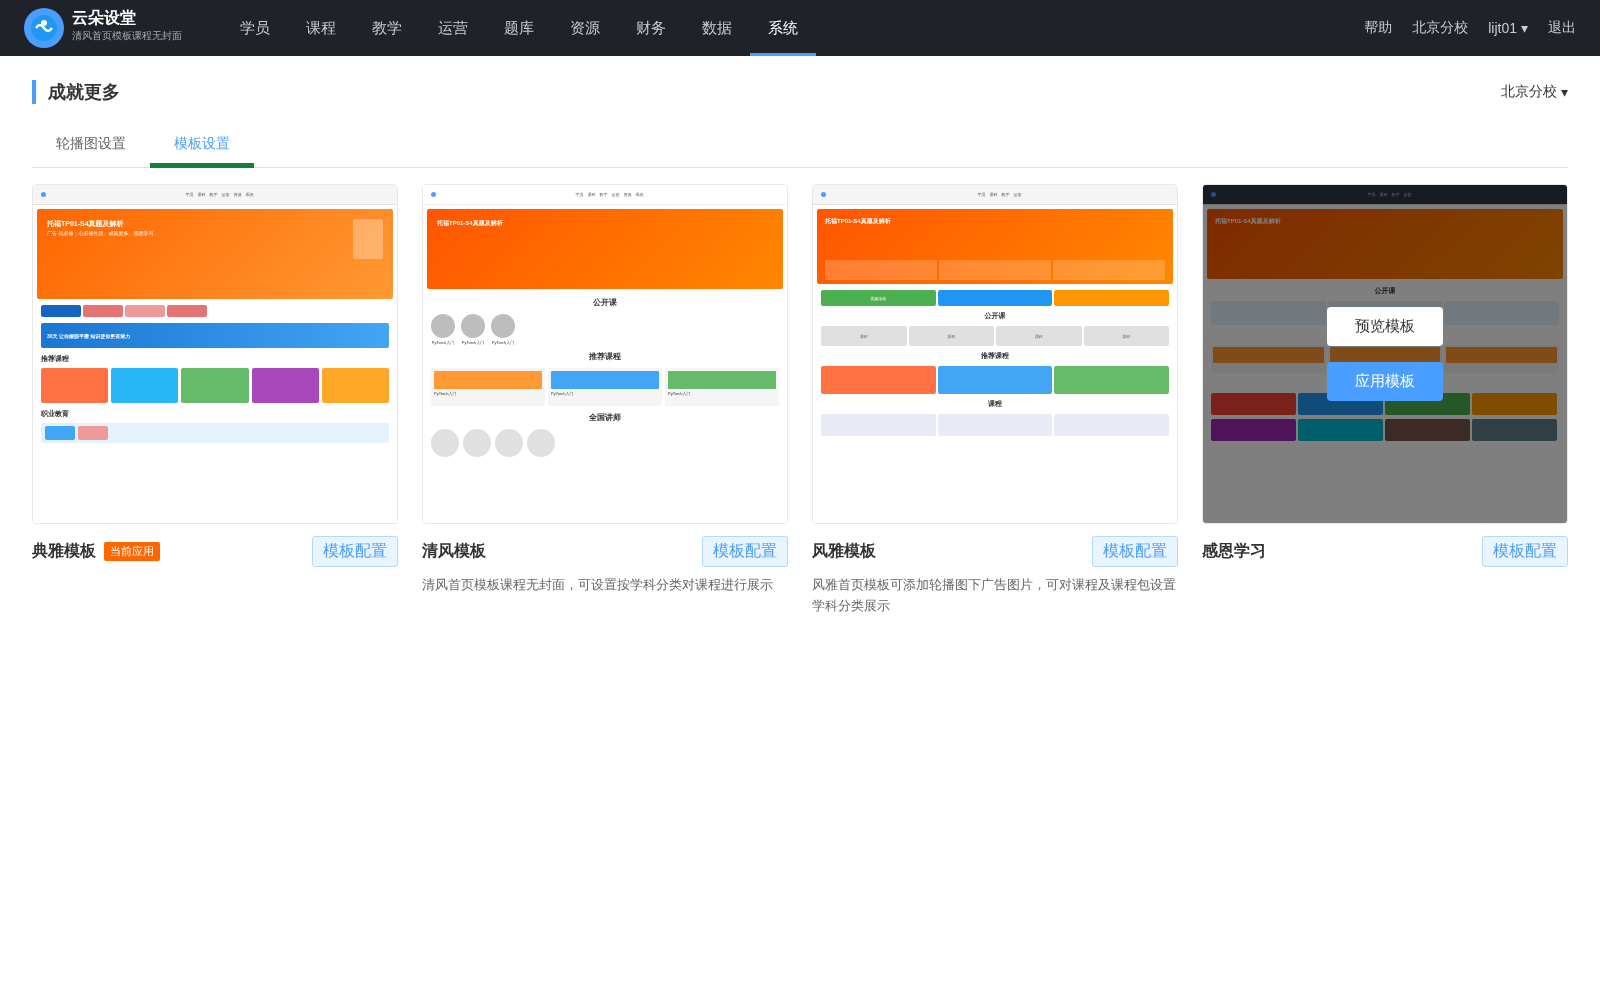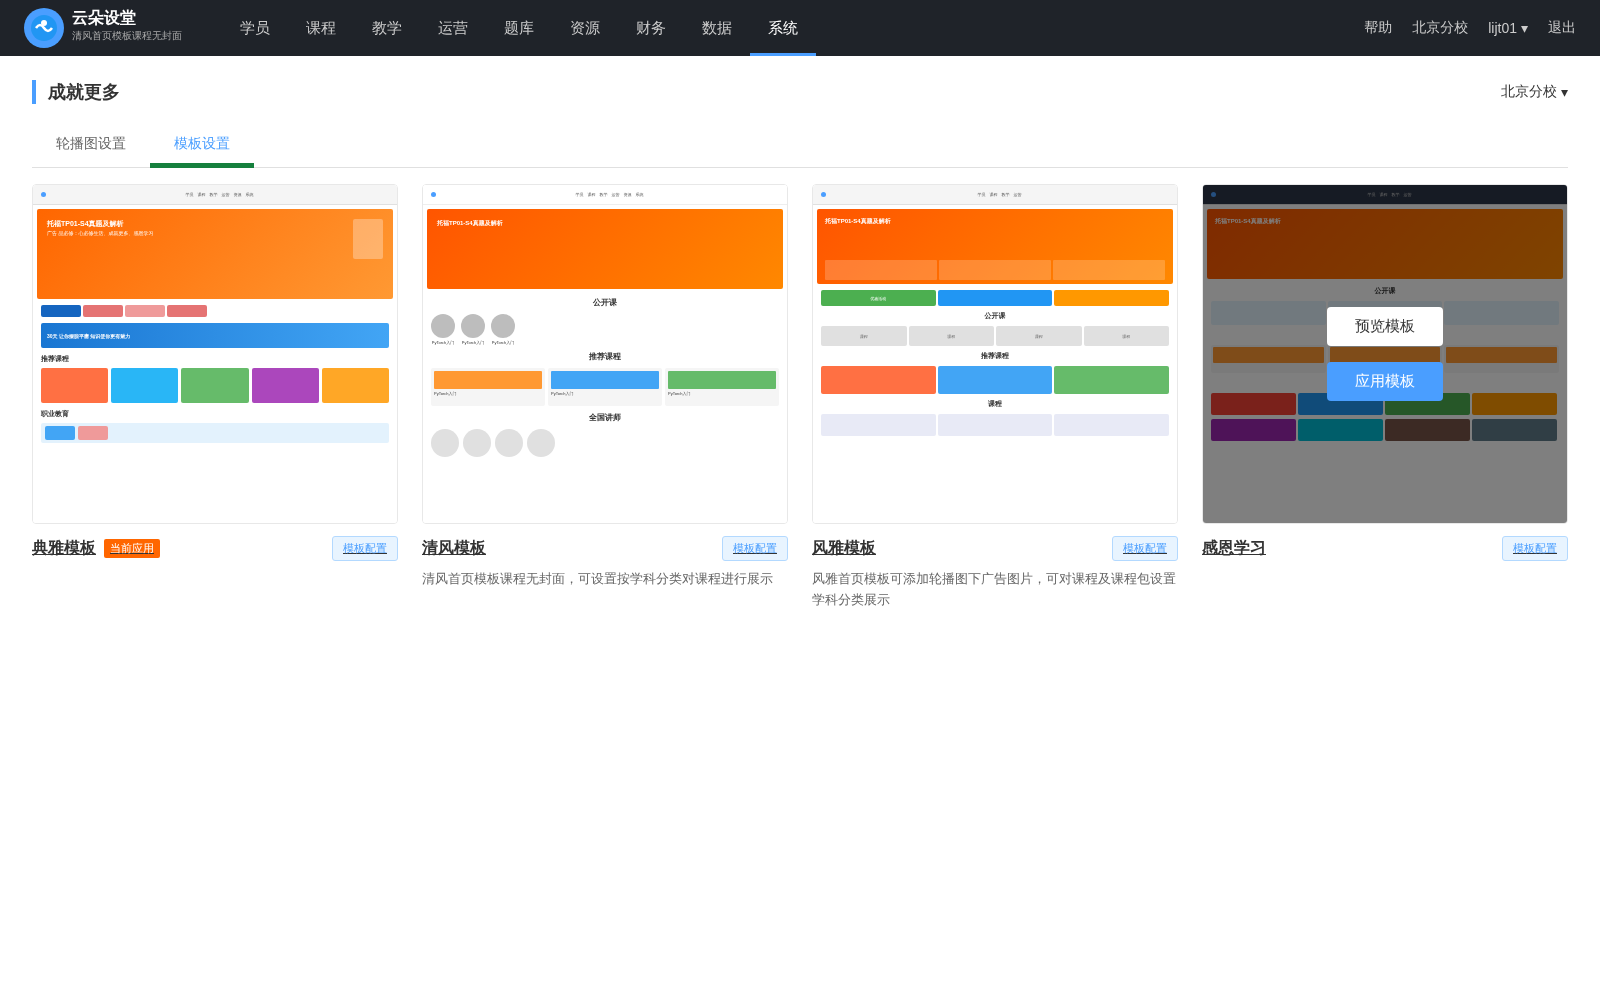--- a/index.html
+++ b/index.html
@@ -191,21 +191,20 @@
       font-weight: 500;
     }
     .template-info {
       padding: 12px 0 8px;
     }
     .template-name-row {
       display: flex;
       align-items: center;
       justify-content: space-between;
       margin-bottom: 8px;
-      text-decoration: underline;
     }
     .template-name-group {
       display: flex;
       align-items: center;
       gap: 8px;
     }
     .template-name {
       font-size: 16px;
       font-weight: 600;
       color: #333;
@@ -216,21 +215,21 @@
       font-size: 11px;
       padding: 2px 6px;
       border-radius: 2px;
     }
     .config-btn {
       background: #e8f4ff;
       color: #4a9eff;
       border: 1px solid #b3d9ff;
       padding: 4px 10px;
       border-radius: 3px;
-      font-size: 11px;
+      font-size: 16px;
       cursor: pointer;
     }
     .template-desc {
       color: #666;
       font-size: 13px;
       line-height: 1.6;
     }
 
     
     .mock-template {

